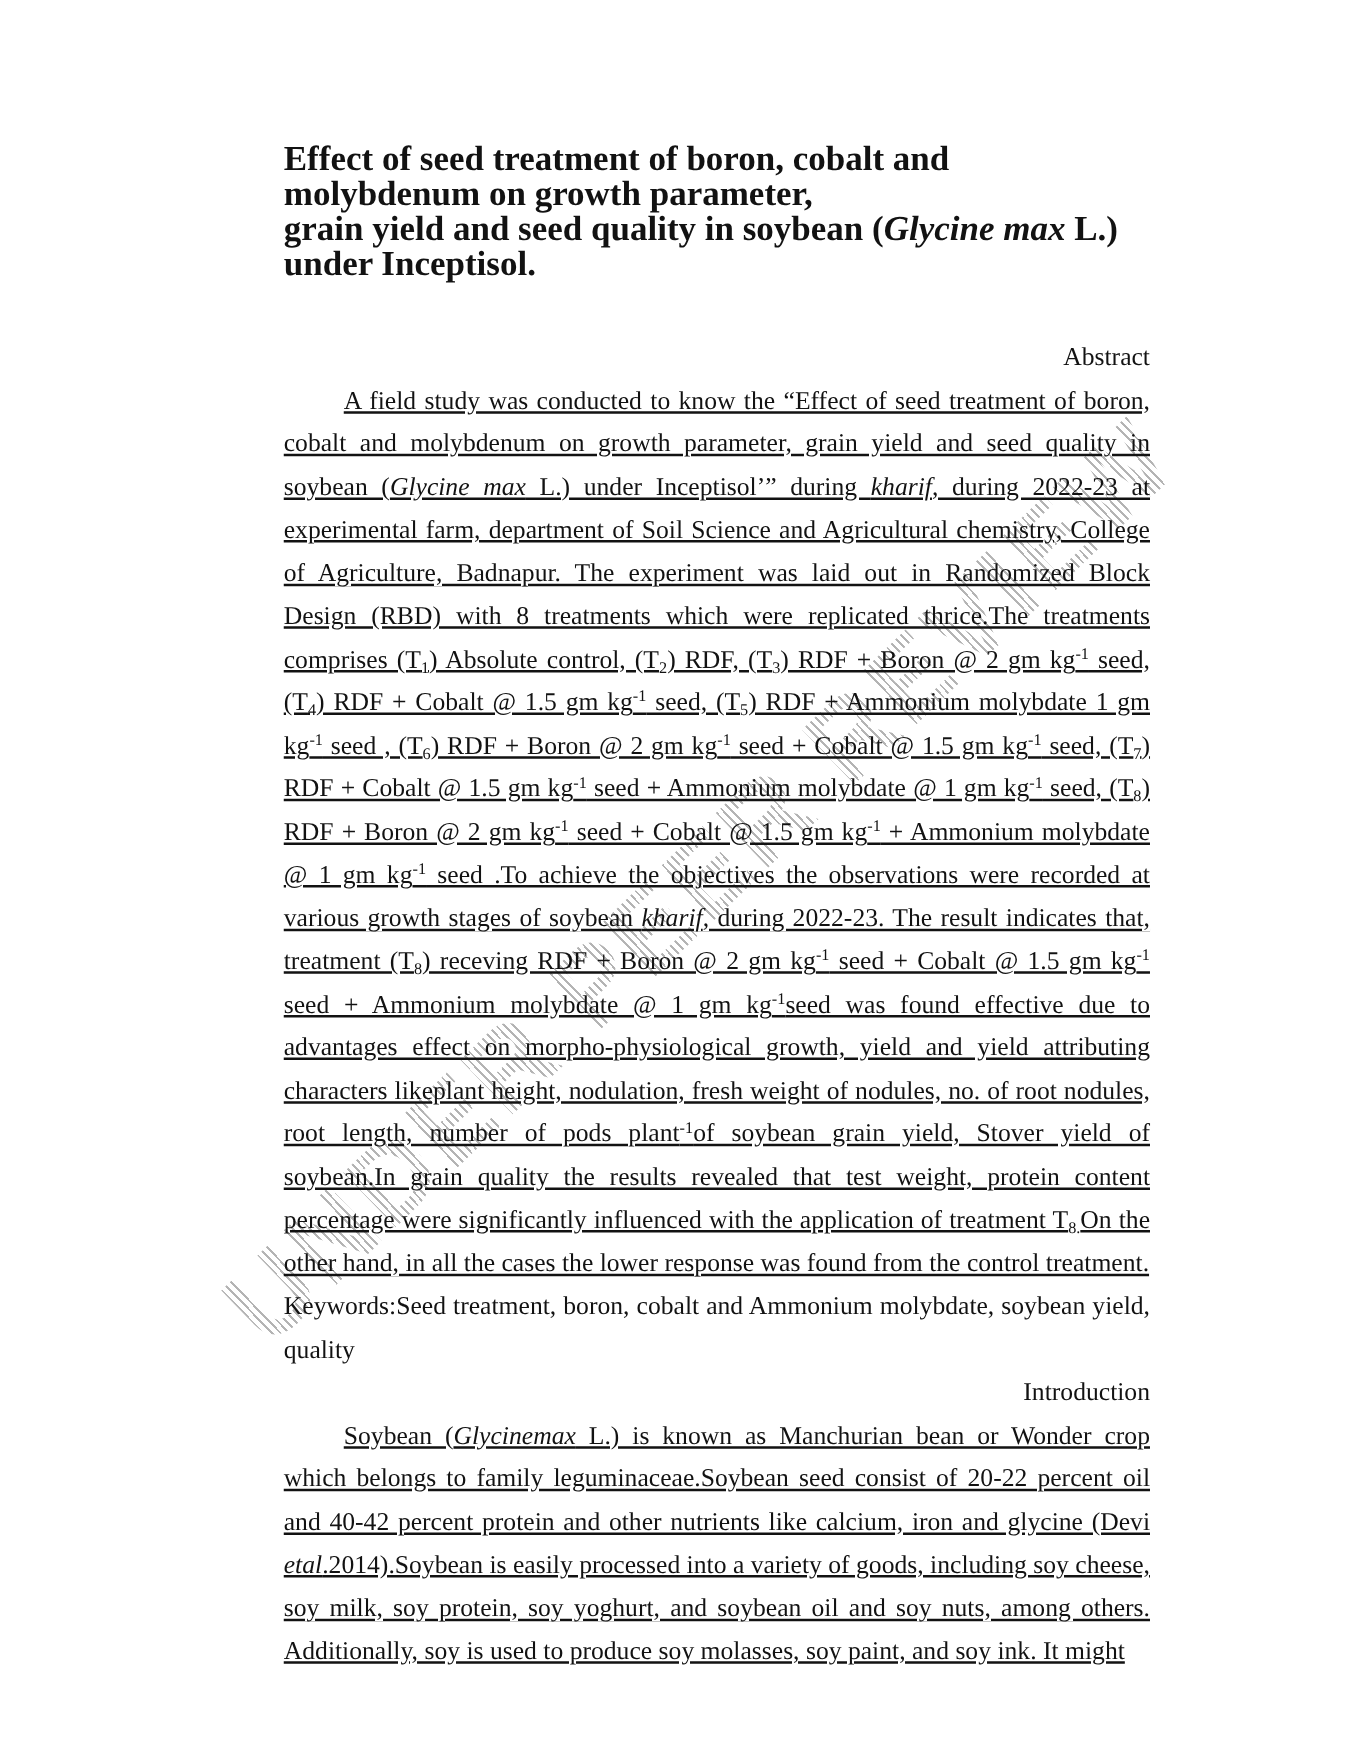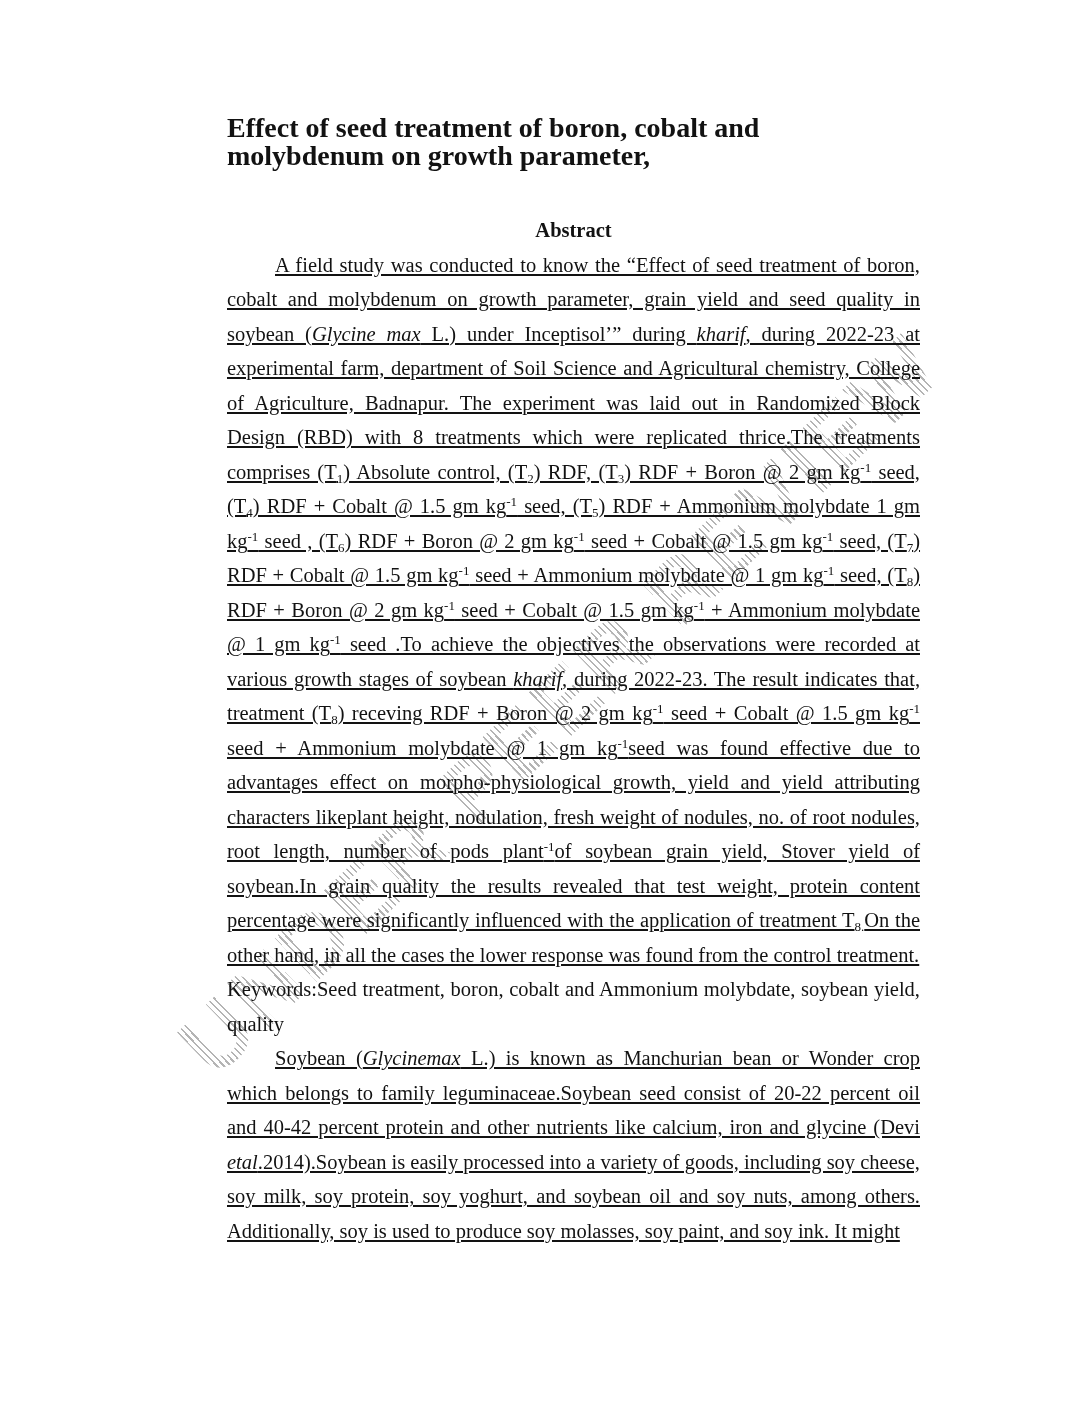--- a/index.html
+++ b/index.html
@@ -51,22 +51,22 @@
     font-size: 28px;
     line-height: 28px;
     text-align: left;
   }
   .flow {
     margin-top: 43px;
     font-size: 20.5px;
     line-height: 34.5px;
   }
   .heading {
-    text-align: center;
-    font-weight: bold;
+    text-align: right;
+    font-weight: normal;
   }
   .para {
     text-align: justify;
     text-justify: inter-word;
   }
   .para.indent { text-indent: 48px; text-decoration: underline; }
   .para.bd, .bd { font-weight: normal; }
   .it { font-style: italic; }
   sup, sub {
     font-size: 13px;
@@ -77,21 +77,23 @@
 </style>
 </head>
 <body>
 
 <div class="page">
   <div class="watermark" style="background: repeating-linear-gradient(90deg, rgb(168, 168, 168) 0px, rgb(168, 168, 168) 1.6px, rgba(255, 255, 255, 0) 1.6px, rgba(255, 255, 255, 0) 5px) text; color: transparent; -webkit-text-fill-color: transparent;">UNDER PEER REVIEW</div>
 
   <div class="content">
     <div class="title" id="paper-title">
         <div><span>Effect of seed treatment of boron, cobalt and molybdenum on growth parameter,</span></div>
+        <div><span>grain yield and seed quality in soybean (</span><span class="it">Glycine max</span><span> L.) under Inceptisol.</span></div>
       </div>
     <div class="flow" id="doc-flow">
         <div class="heading">Abstract</div>
         <div class="para indent"><span>A field study was conducted to know the “Effect of seed treatment of boron, cobalt and molybdenum on growth parameter, grain yield and seed quality in soybean (</span><span class="it">Glycine max</span><span> L.) under Inceptisol’” during </span><span class="it">kharif</span><span>, during 2022-23 at experimental farm, department of Soil Science and Agricultural chemistry, College of Agriculture, Badnapur. The experiment was laid out in Randomized Block Design (RBD) with 8 treatments which were replicated thrice.The treatments comprises (T</span><sub>1</sub><span>) Absolute control, (T</span><sub>2</sub><span>) RDF, (T</span><sub>3</sub><span>) RDF + Boron @ 2 gm kg</span><sup>-1</sup><span> seed, (T</span><sub>4</sub><span>) RDF + Cobalt @ 1.5 gm kg</span><sup>-1</sup><span> seed, (T</span><sub>5</sub><span>) RDF + Ammonium molybdate 1 gm kg</span><sup>-1</sup><span> seed , (T</span><sub>6</sub><span>) RDF + Boron @ 2 gm kg</span><sup>-1</sup><span> seed + Cobalt @ 1.5 gm kg</span><sup>-1</sup><span> seed, (T</span><sub>7</sub><span>) RDF + Cobalt @ 1.5 gm kg</span><sup>-1</sup><span> seed + Ammonium molybdate @ 1 gm kg</span><sup>-1</sup><span> seed, (T</span><sub>8</sub><span>) RDF + Boron @ 2 gm kg</span><sup>-1</sup><span> seed + Cobalt @ 1.5 gm kg</span><sup>-1</sup><span> + Ammonium molybdate @ 1 gm kg</span><sup>-1</sup><span> seed .To achieve the objectives the observations were recorded at various growth stages of soybean </span><span class="it">kharif</span><span>, during 2022-23. The result indicates that, treatment (T</span><sub>8</sub><span>) receving RDF + Boron @ 2 gm kg</span><sup>-1</sup><span> seed + Cobalt @ 1.5 gm kg</span><sup>-1</sup><span> seed + Ammonium molybdate @ 1 gm  kg</span><sup>-1</sup><span>seed was found effective due to advantages effect on morpho-physiological growth, yield and yield attributing characters likeplant height, nodulation, fresh weight of nodules, no. of root nodules, root length, number of pods plant</span><sup>-1</sup><span>of soybean grain yield, Stover yield of soybean.In grain quality the results revealed that test weight, protein content percentage were significantly influenced with the application of treatment T</span><sub>8.</sub><span>On the other hand, in all the cases the lower response was found from the control treatment.</span></div>
         <div class="para bd"><span>Keywords:Seed treatment, boron, cobalt and Ammonium molybdate, soybean yield, quality</span></div>
+        <div class="heading">Introduction</div>
         <div class="para indent"><span>Soybean (</span><span class="it">Glycinemax</span><span> L.) is known as Manchurian bean or Wonder crop which belongs to family leguminaceae.Soybean seed consist of 20-22 percent oil and 40-42 percent protein and other nutrients like calcium, iron and glycine (Devi </span><span class="it">etal</span><span>.2014).Soybean is easily processed into a variety of goods, including soy cheese, soy milk, soy protein, soy yoghurt, and soybean oil and soy nuts, among others. Additionally, soy is used to produce soy molasses, soy paint, and soy ink. It might</span></div>
       </div>
   </div>
 </div>
 
 </body></html>

